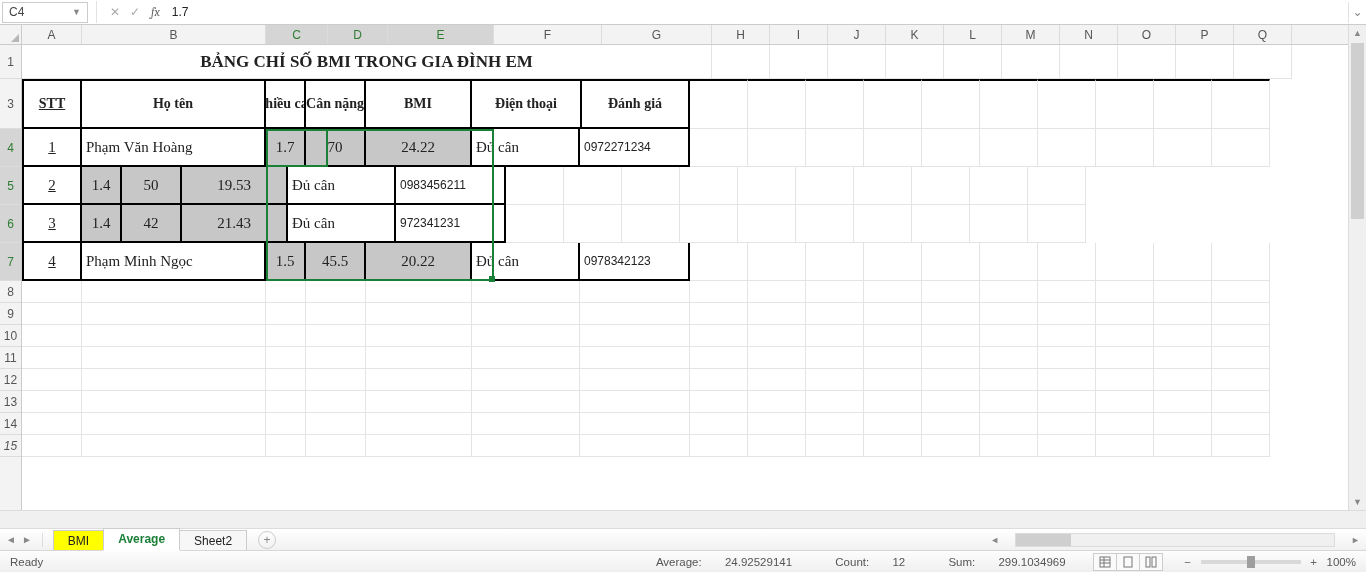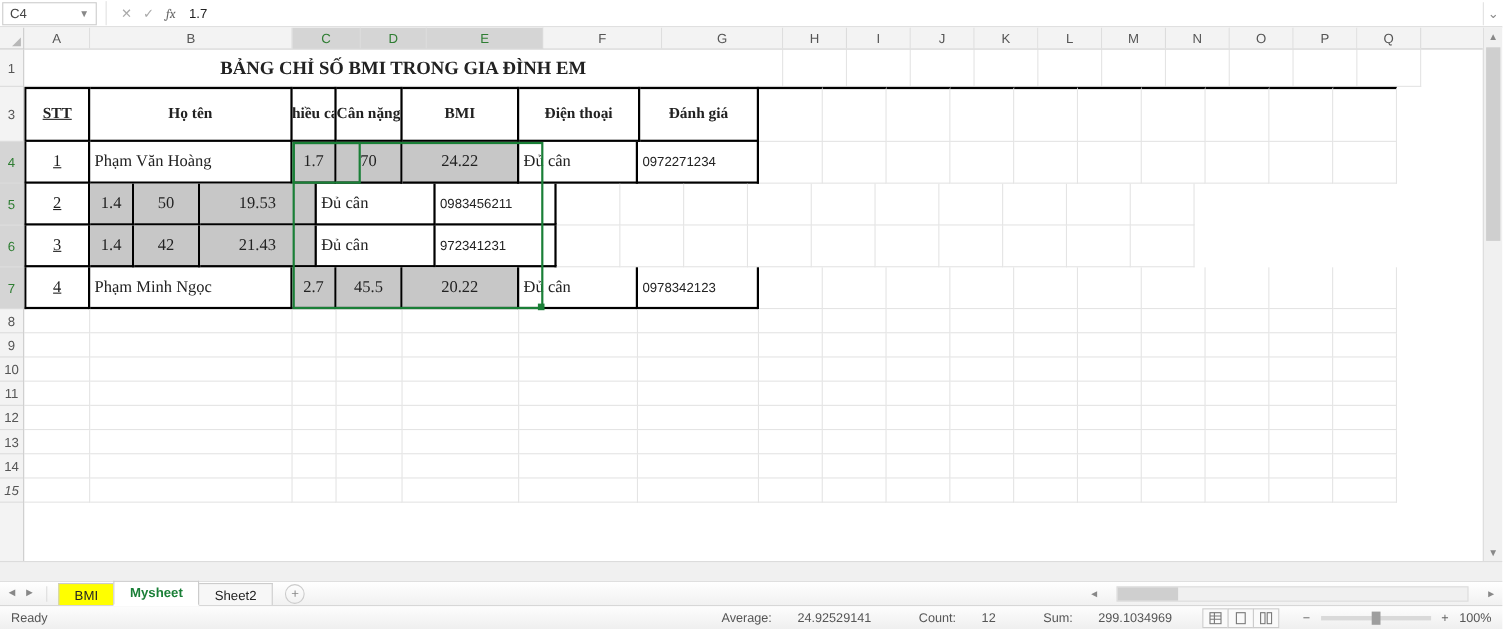--- a/index.html
+++ b/index.html
@@ -238,21 +238,21 @@
         <div class="cell wR" style="border-right: 1px solid rgb(228, 228, 228); border-bottom: 1px solid rgb(228, 228, 228);"></div>
         <div class="cell wR" style="border-right: 1px solid rgb(228, 228, 228); border-bottom: 1px solid rgb(228, 228, 228);"></div>
         <div class="cell wR" style="border-right: 1px solid rgb(228, 228, 228); border-bottom: 1px solid rgb(228, 228, 228);"></div>
         <div class="cell wR" style="border-right: 1px solid rgb(228, 228, 228); border-bottom: 1px solid rgb(228, 228, 228);"></div>
         <div class="cell wR" style="border-right: 1px solid rgb(228, 228, 228); border-bottom: 1px solid rgb(228, 228, 228);"></div>
         <div class="cell wR" style="border-right: 1px solid rgb(228, 228, 228); border-bottom: 1px solid rgb(228, 228, 228);"></div>
       </div>
     <div class="row tbl" style="height:38px;">
       <div class="cell first body-serif ctr wA">4</div>
       <div class="cell body-serif lft wB">Phạm Minh Ngọc</div>
-      <div class="cell body-serif ctr shade wC">2.7</div>
+      <div class="cell body-serif ctr shade wC">1.5</div>
       <div class="cell body-serif ctr shade wD">45.5</div>
       <div class="cell body-serif ctr shade wE">20.22</div>
       <div class="cell body-serif lft wF">Đủ cân</div>
       <div class="cell lft wG">0978342123</div>
     <div class="cell wR" style="border-right: 1px solid rgb(228, 228, 228); border-bottom: 1px solid rgb(228, 228, 228);"></div>
         <div class="cell wR" style="border-right: 1px solid rgb(228, 228, 228); border-bottom: 1px solid rgb(228, 228, 228);"></div>
         <div class="cell wR" style="border-right: 1px solid rgb(228, 228, 228); border-bottom: 1px solid rgb(228, 228, 228);"></div>
         <div class="cell wR" style="border-right: 1px solid rgb(228, 228, 228); border-bottom: 1px solid rgb(228, 228, 228);"></div>
         <div class="cell wR" style="border-right: 1px solid rgb(228, 228, 228); border-bottom: 1px solid rgb(228, 228, 228);"></div>
         <div class="cell wR" style="border-right: 1px solid rgb(228, 228, 228); border-bottom: 1px solid rgb(228, 228, 228);"></div>
@@ -434,21 +434,21 @@
 </div>
 
 <div class="tabs-bar">
   <div class="tab-nav">
     <span>◄</span>
     <span>►</span>
     <span class="sep"></span>
   </div>
   <div class="tabs">
     <div class="tab bmi">BMI</div>
-    <div class="tab active">Mysheet</div>
+    <div class="tab active">Average</div>
     <div class="tab">Sheet2</div>
   </div>
   <div class="tab-new">+</div>
   <div class="tabs-hscroll">
     <span class="arr">◄</span>
     <div class="track">
         <div class="thumb"></div>
       </div>
     <span class="arr">►</span>
   </div>

